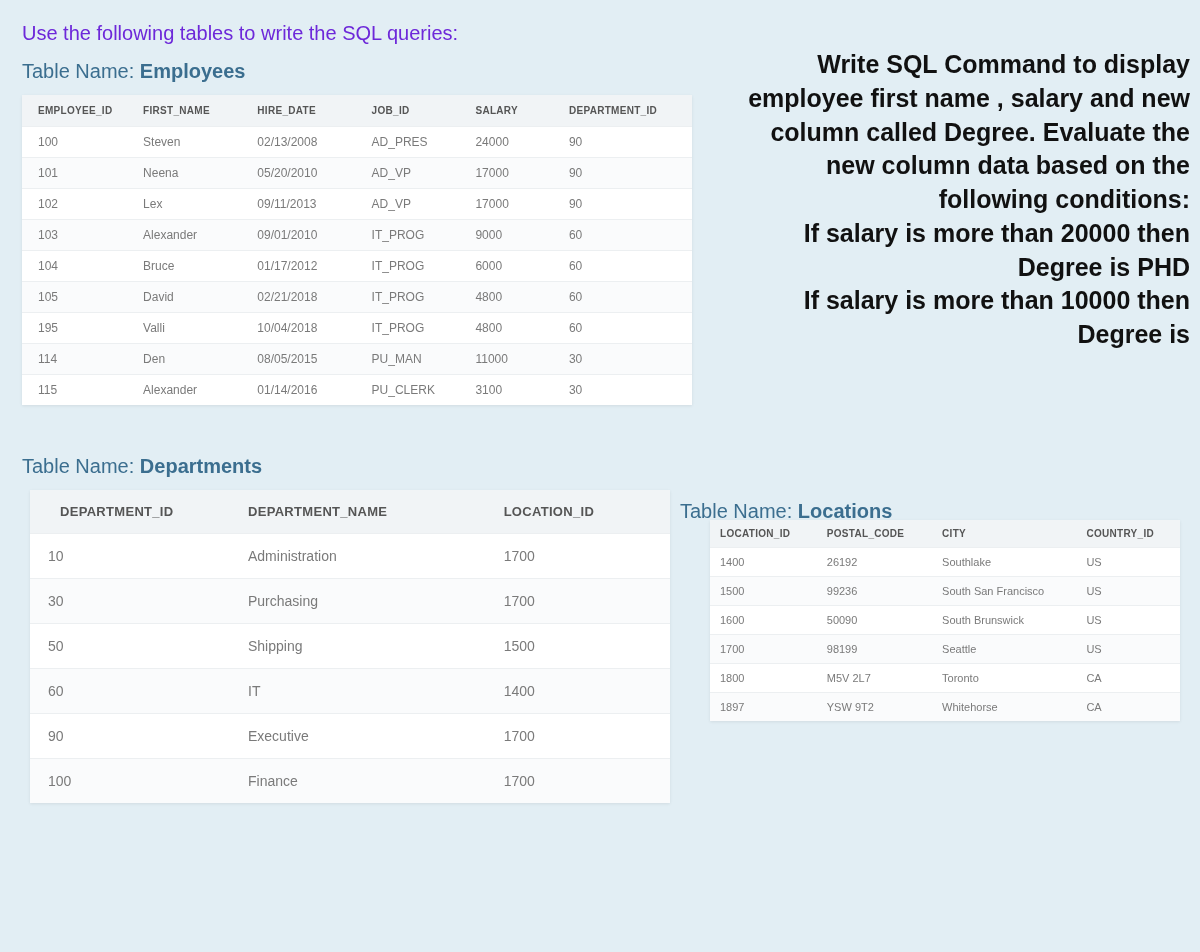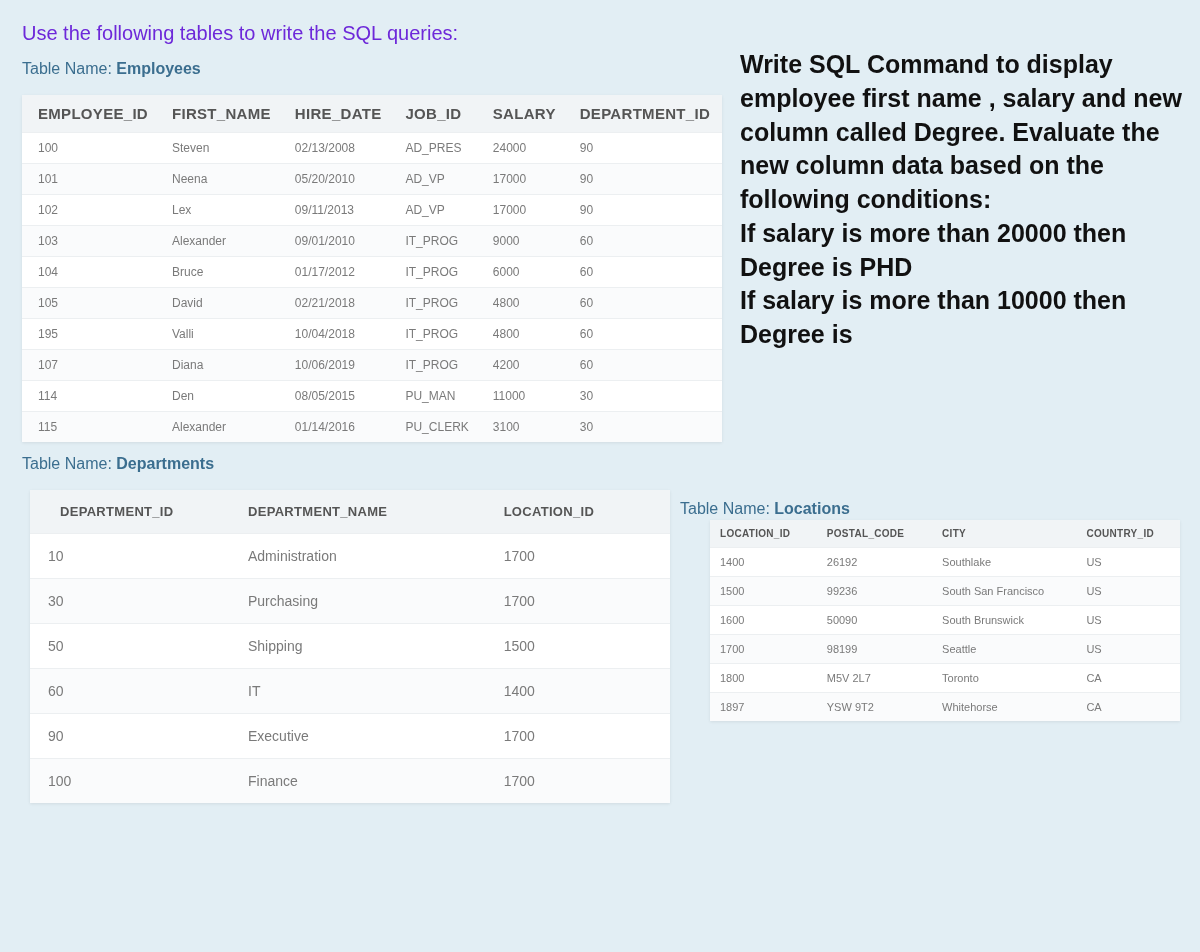--- a/index.html
+++ b/index.html
@@ -13,42 +13,42 @@
     overflow: hidden;
   }
   .intro {
     position: absolute;
     left: 22px;
     top: 22px;
     font-size: 20px;
     color: #6d28d9;
   }
   .table-label {
-    font-size: 16px;
+    font-size: 20px;
     color: #3b6e8f;
   }
   .table-label b { font-weight: bold; }
   .label-employees { position: absolute; left: 22px; top: 60px; }
   .label-departments { position: absolute; left: 22px; top: 455px; }
   .label-locations { position: absolute; left: 680px; top: 455px; margin-top: 45px; }
 
   table {
     border-collapse: collapse;
     background: #ffffff;
     font-size: 12px;
     color: #6b6b6b;
     box-shadow: 0 1px 3px rgba(0,0,0,0.08);
   }
   th {
     background: #f1f4f6;
     font-weight: bold;
     color: #555;
     text-align: left;
     padding: 10px 12px;
-    font-size: 15px;
+    font-size: 10px;
     letter-spacing: 0.3px;
   }
   td {
     padding: 8px 12px;
     border-top: 1px solid #eceff1;
     font-size: 12px;
     color: #7a7a7a;
   }
   tr:nth-child(even) td { background: #fafbfc; }
 
@@ -72,21 +72,21 @@
 
   .question {
     position: absolute;
     left: 740px;
     top: 48px;
     width: 450px;
     font-family: Arial, Helvetica, sans-serif;
     font-size: 25px;
     font-weight: bold;
     color: #111;
-    text-align: left;
+    text-align: right;
     line-height: 1.35;
   }
 </style>
 </head>
 <body>
 
 <div class="intro">Use the following tables to write the SQL queries:</div>
 
 <div class="table-label label-employees">
   <span>Table Name: </span><b>Employees</b>
@@ -154,28 +154,20 @@
       </tr>
       <tr>
         <td>195</td>
         <td>Valli</td>
         <td>10/04/2018</td>
         <td>IT_PROG</td>
         <td>4800</td>
         <td>60</td>
       </tr>
       <tr>
-        <td>107</td>
-        <td>Diana</td>
-        <td>10/06/2019</td>
-        <td>IT_PROG</td>
-        <td>4200</td>
-        <td>60</td>
-      </tr>
-      <tr>
         <td>114</td>
         <td>Den</td>
         <td>08/05/2015</td>
         <td>PU_MAN</td>
         <td>11000</td>
         <td>30</td>
       </tr>
       <tr>
         <td>115</td>
         <td>Alexander</td>

